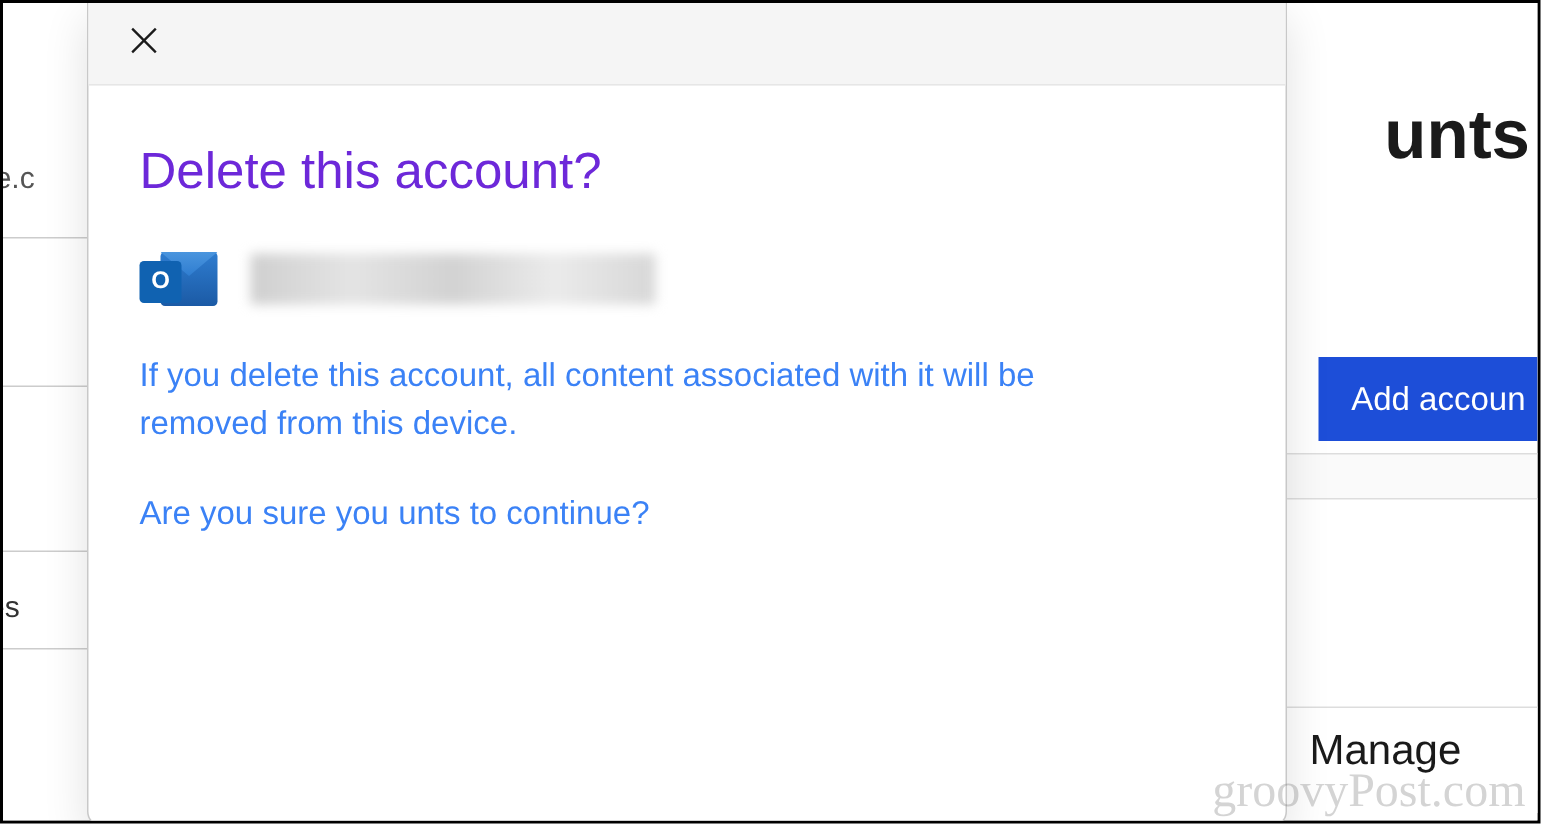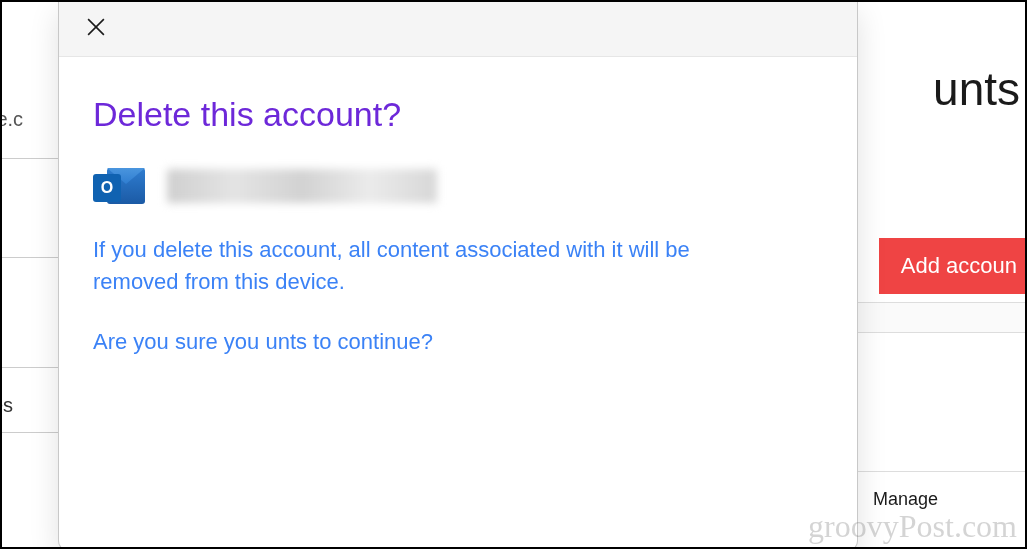--- a/index.html
+++ b/index.html
@@ -15,21 +15,21 @@
     .background-page {
       position: absolute;
       inset: 0;
       background: #fff;
     }
     .bg-title {
       position: absolute;
       top: 60px;
       right: 5px;
       font-size: 46px;
-      font-weight: 400;
+      font-weight: 700;
       color: #1a1a1a;
     }
     .bg-sidebar-item2 {
       position: absolute;
       left: -20px;
       top: 106px;
       font-size: 20px;
       color: #555;
     }
     .bg-sidebar-item3 {
@@ -41,21 +41,21 @@
     }
     .bg-divider1 { position:absolute; left:0; top:156px; width:56px; height:1px; background:#ccc; }
     .bg-divider2 { position:absolute; left:0; top:255px; width:56px; height:1px; background:#ccc; }
     .bg-divider3 { position:absolute; left:0; top:365px; width:56px; height:1px; background:#ccc; }
     .bg-divider4 { position:absolute; left:0; top:430px; width:56px; height:1px; background:#ccc; }
     .bg-right-btn {
       position: absolute;
       right: 0;
       top: 236px;
       height: 56px;
-      background: #ef4444;
+      background: #1d4ed8;
       color: #fff;
       font-size: 22px;
       padding: 0 8px 0 22px;
       display: flex;
       align-items: center;
       border: none;
     }
     .bg-right-panel {
       position: absolute;
       right: 0;
@@ -78,21 +78,21 @@
     .bg-manage {
       position: absolute;
       right: 0;
       bottom: 20px;
       width: 170px;
       height: 56px;
       border-top: 1px solid #ddd;
       background: #fff;
       display: flex;
       align-items: center;
-      font-size: 18px;
+      font-size: 28px;
       color: #1a1a1a;
       padding-left: 18px;
     }
     .watermark {
       position: absolute;
       right: 8px;
       bottom: 2px;
       font-family: "Brush Script MT","Segoe Script",cursive;
       font-size: 32px;
       color: rgba(100,100,100,0.28);

